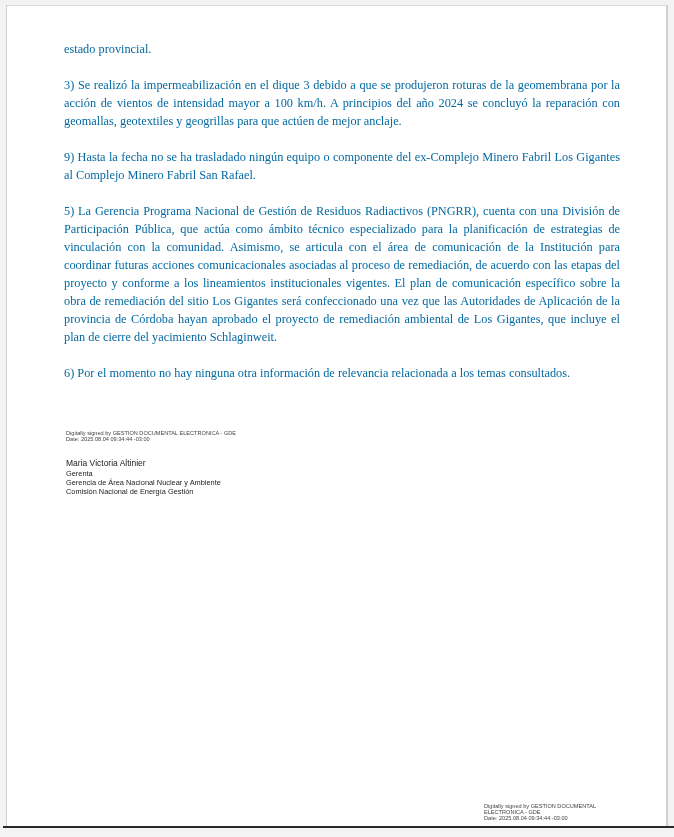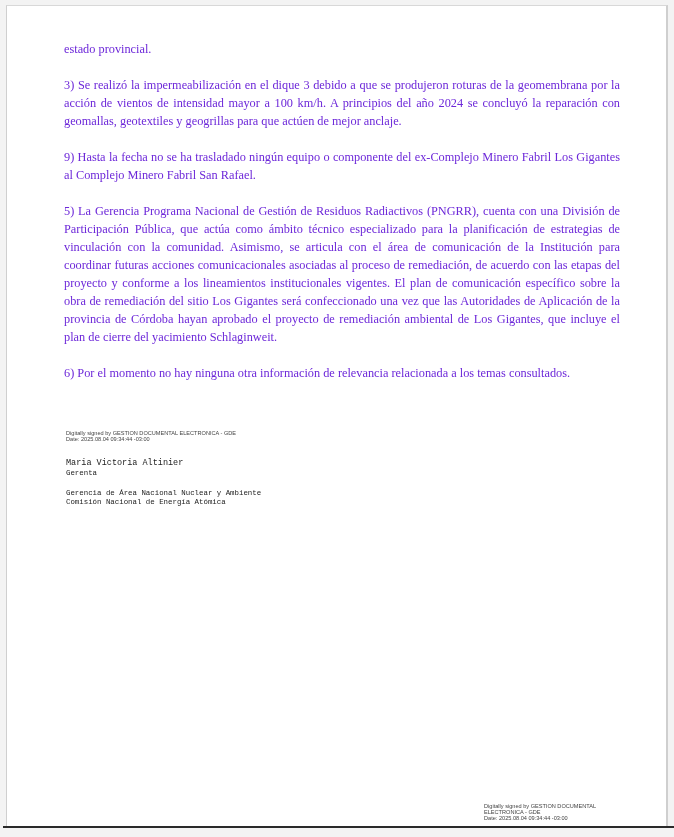--- a/index.html
+++ b/index.html
@@ -34,21 +34,21 @@
       background: #2a2a2a;
     }
     .body-text {
       position: absolute;
       left: 64px;
       top: 40px;
       width: 556px;
       font-family: "Liberation Serif", serif;
       font-size: 12.3px;
       line-height: 18px;
-      color: #6d28d9;
+      color: #0369a1;
     }
     .para {
       margin: 0 0 18px 0;
       text-align: justify;
     }
     .closing {
       margin-top: 36px;
       text-align: left;
     }
     .sig-block {
@@ -58,33 +58,33 @@
       font-family: "Liberation Sans", sans-serif;
       color: #333;
     }
     .sig-digital {
       font-size: 5.6px;
       line-height: 6px;
       color: #444;
     }
     .sig-person {
       margin-top: 16px;
-      font-family: Liberation Mono, monospace;
+      font-family: Liberation Sans, sans-serif;
       color: #222;
     }
     .sig-name {
       font-size: 8.5px;
       line-height: 11px;
     }
     .sig-line {
       font-size: 7.4px;
       line-height: 9px;
     }
     .sig-role {
-      margin-bottom: 11px;
+      margin-bottom: 0;
     }
     .footer-sig {
       position: absolute;
       left: 484px;
       top: 803px;
       font-family: "Liberation Sans", sans-serif;
       font-size: 5.6px;
       line-height: 6px;
       color: #444;
       width: 140px;
@@ -106,21 +106,21 @@
 
 <div class="sig-block">
   <div class="sig-digital">
     <div>Digitally signed by GESTION DOCUMENTAL ELECTRONICA - GDE</div>
     <div>Date: 2025.08.04 09:34:44 -03:00</div>
   </div>
   <div class="sig-person">
     <div class="sig-name">Maria Victoria Altinier</div>
     <div class="sig-line sig-role">Gerenta</div>
     <div class="sig-line">Gerencia de Área Nacional Nuclear y Ambiente</div>
-    <div class="sig-line">Comisión Nacional de Energía Atómica</div>
+    <div class="sig-line">Comisión Nacional de Energía Gestión</div>
   </div>
 </div>
 
 <div class="footer-sig">
   <div>Digitally signed by GESTION DOCUMENTAL</div>
   <div>ELECTRONICA - GDE</div>
   <div>Date: 2025.08.04 09:34:44 -03:00</div>
 </div>
 
 </body></html>

